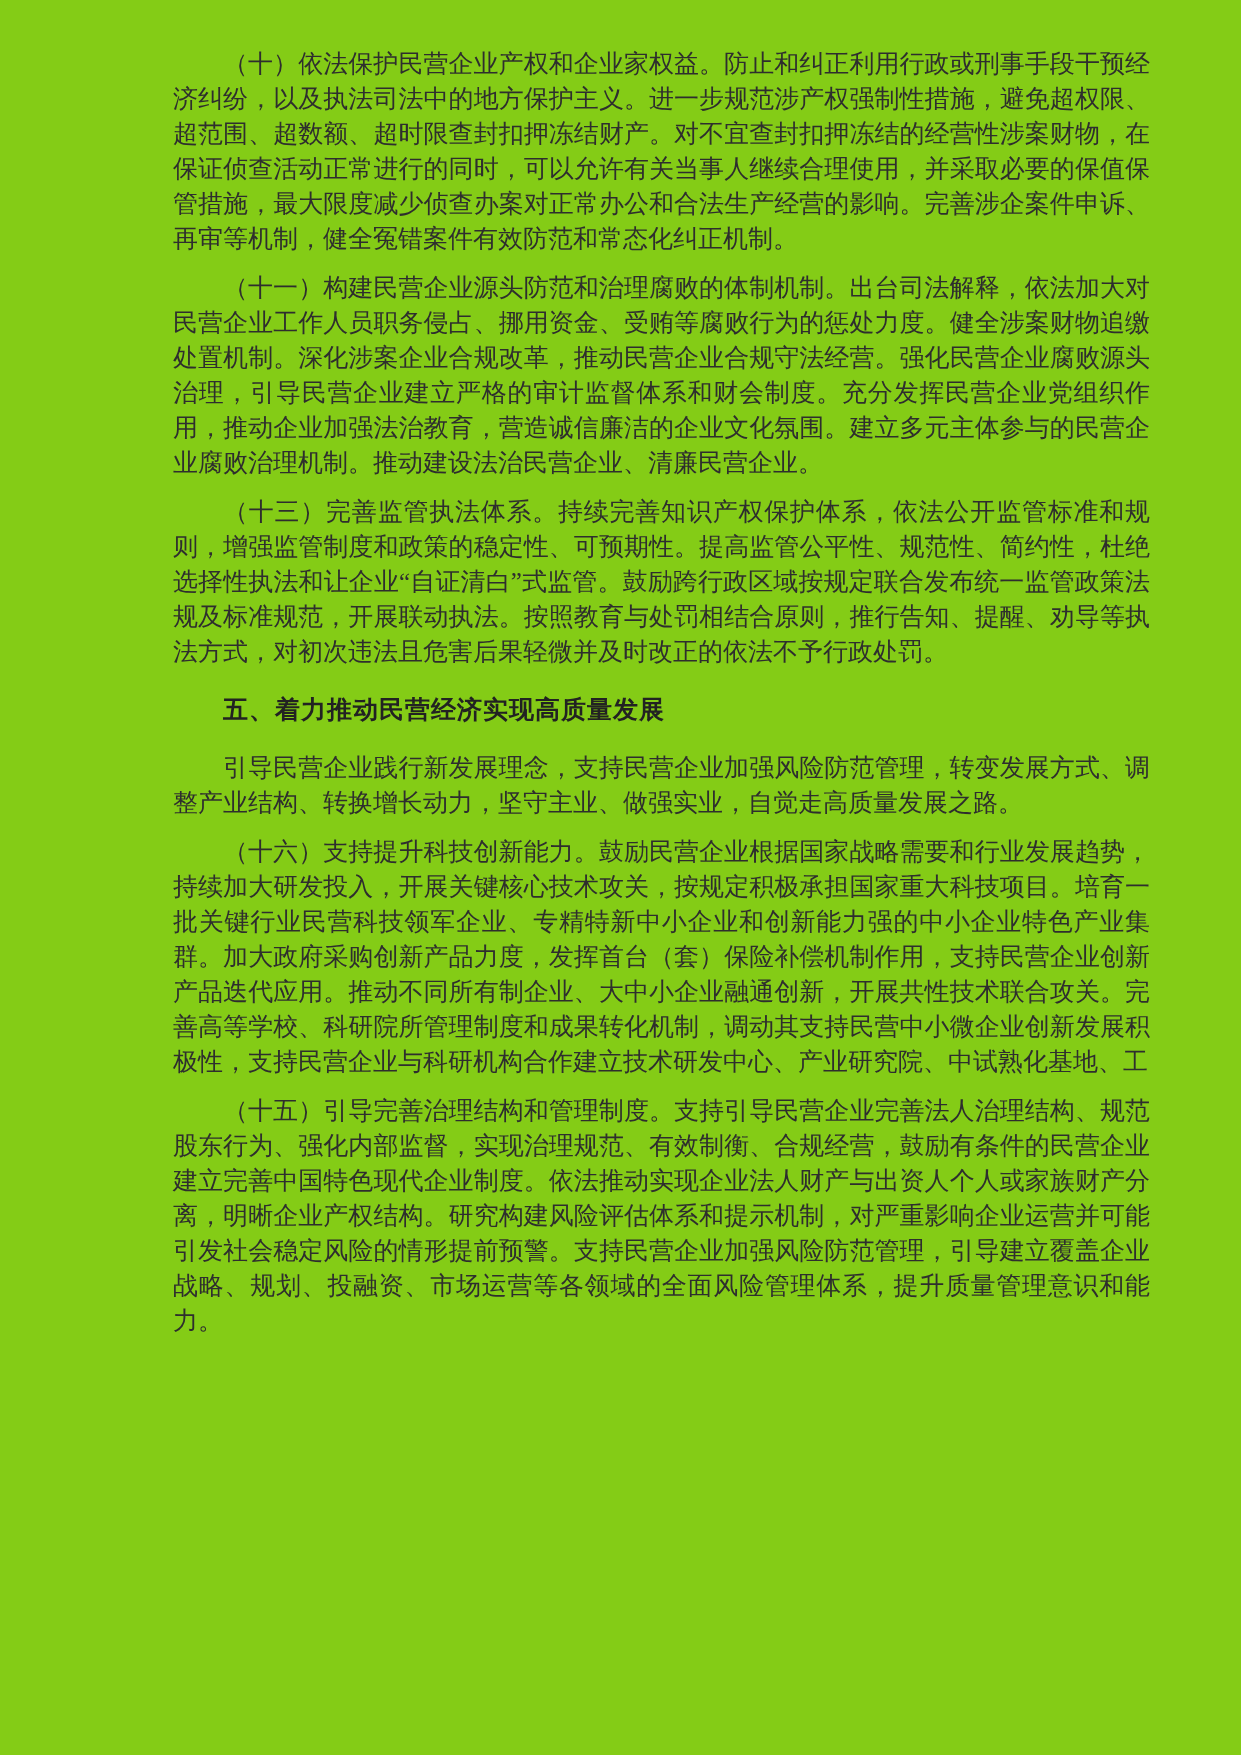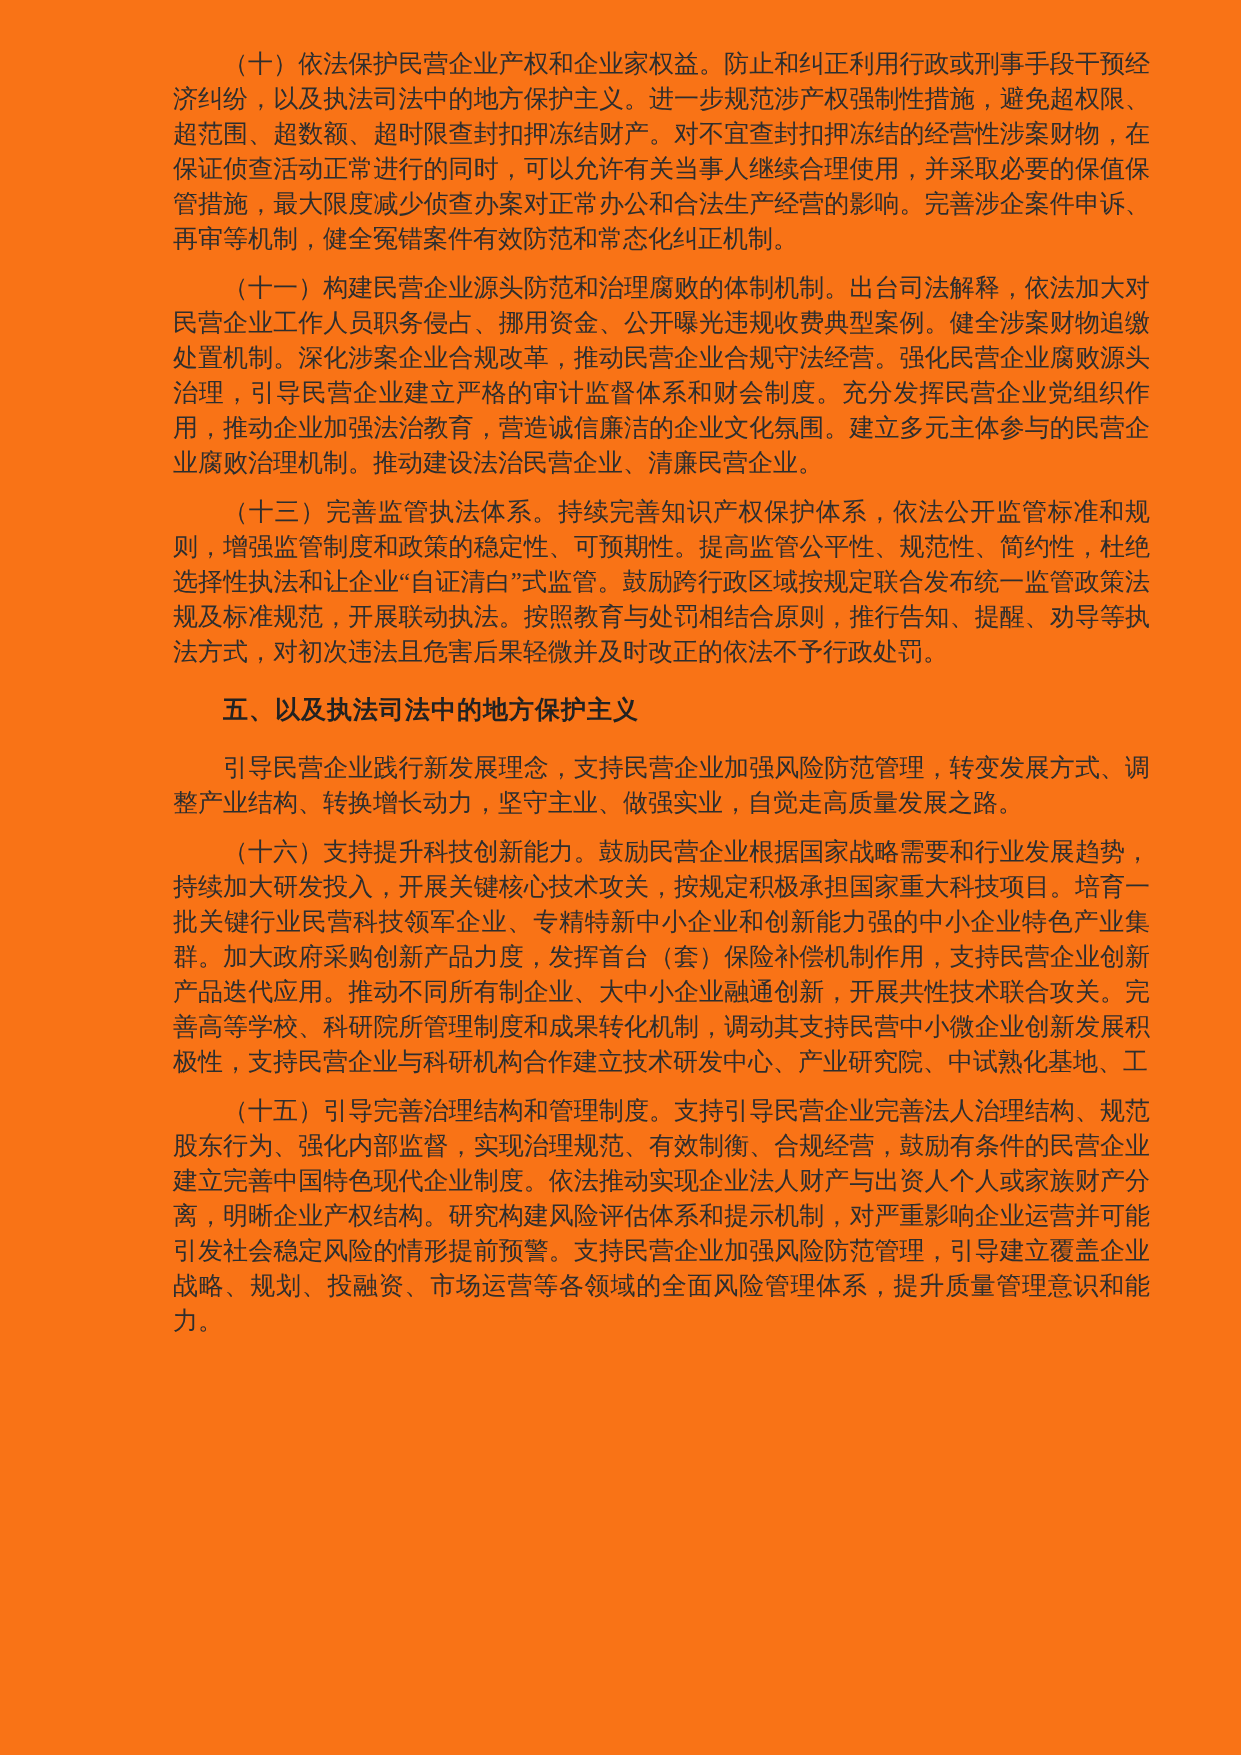--- a/index.html
+++ b/index.html
@@ -4,21 +4,21 @@
 <style>
   html, body {
     margin: 0;
     padding: 0;
     background: #ffffff;
   }
   .page {
     position: relative;
     width: 1241px;
     height: 1755px;
-    background: #f97316;
+    background: #84cc16;
     overflow: hidden;
   }
   .content {
     position: absolute;
     left: 173px;
     top: 46px;
     width: 977px;
     color: #2e2e2e;
     font-family: "Liberation Serif", "DejaVu Serif", serif;
     font-size: 25px;
@@ -40,20 +40,20 @@
     font-family: "Liberation Sans", "DejaVu Sans", sans-serif;
     letter-spacing: 1px;
   }
 </style>
 </head>
 <body>
 
 <div class="page">
   <div class="content">
     <p class="para">（十）依法保护民营企业产权和企业家权益。防止和纠正利用行政或刑事手段干预经济纠纷，以及执法司法中的地方保护主义。进一步规范涉产权强制性措施，避免超权限、超范围、超数额、超时限查封扣押冻结财产。对不宜查封扣押冻结的经营性涉案财物，在保证侦查活动正常进行的同时，可以允许有关当事人继续合理使用，并采取必要的保值保管措施，最大限度减少侦查办案对正常办公和合法生产经营的影响。完善涉企案件申诉、再审等机制，健全冤错案件有效防范和常态化纠正机制。</p>
-    <p class="para">（十一）构建民营企业源头防范和治理腐败的体制机制。出台司法解释，依法加大对民营企业工作人员职务侵占、挪用资金、公开曝光违规收费典型案例。健全涉案财物追缴处置机制。深化涉案企业合规改革，推动民营企业合规守法经营。强化民营企业腐败源头治理，引导民营企业建立严格的审计监督体系和财会制度。充分发挥民营企业党组织作用，推动企业加强法治教育，营造诚信廉洁的企业文化氛围。建立多元主体参与的民营企业腐败治理机制。推动建设法治民营企业、清廉民营企业。</p>
+    <p class="para">（十一）构建民营企业源头防范和治理腐败的体制机制。出台司法解释，依法加大对民营企业工作人员职务侵占、挪用资金、受贿等腐败行为的惩处力度。健全涉案财物追缴处置机制。深化涉案企业合规改革，推动民营企业合规守法经营。强化民营企业腐败源头治理，引导民营企业建立严格的审计监督体系和财会制度。充分发挥民营企业党组织作用，推动企业加强法治教育，营造诚信廉洁的企业文化氛围。建立多元主体参与的民营企业腐败治理机制。推动建设法治民营企业、清廉民营企业。</p>
     <p class="para">（十三）完善监管执法体系。持续完善知识产权保护体系，依法公开监管标准和规则，增强监管制度和政策的稳定性、可预期性。提高监管公平性、规范性、简约性，杜绝选择性执法和让企业“自证清白”式监管。鼓励跨行政区域按规定联合发布统一监管政策法规及标准规范，开展联动执法。按照教育与处罚相结合原则，推行告知、提醒、劝导等执法方式，对初次违法且危害后果轻微并及时改正的依法不予行政处罚。</p>
-    <h2 class="section-heading">五、以及执法司法中的地方保护主义</h2>
+    <h2 class="section-heading">五、着力推动民营经济实现高质量发展</h2>
     <p class="para">引导民营企业践行新发展理念，支持民营企业加强风险防范管理，转变发展方式、调整产业结构、转换增长动力，坚守主业、做强实业，自觉走高质量发展之路。</p>
     <p class="para">（十六）支持提升科技创新能力。鼓励民营企业根据国家战略需要和行业发展趋势，持续加大研发投入，开展关键核心技术攻关，按规定积极承担国家重大科技项目。培育一批关键行业民营科技领军企业、专精特新中小企业和创新能力强的中小企业特色产业集群。加大政府采购创新产品力度，发挥首台（套）保险补偿机制作用，支持民营企业创新产品迭代应用。推动不同所有制企业、大中小企业融通创新，开展共性技术联合攻关。完善高等学校、科研院所管理制度和成果转化机制，调动其支持民营中小微企业创新发展积极性，支持民营企业与科研机构合作建立技术研发中心、产业研究院、中试熟化基地、工</p>
     <p class="para">（十五）引导完善治理结构和管理制度。支持引导民营企业完善法人治理结构、规范股东行为、强化内部监督，实现治理规范、有效制衡、合规经营，鼓励有条件的民营企业建立完善中国特色现代企业制度。依法推动实现企业法人财产与出资人个人或家族财产分离，明晰企业产权结构。研究构建风险评估体系和提示机制，对严重影响企业运营并可能引发社会稳定风险的情形提前预警。支持民营企业加强风险防范管理，引导建立覆盖企业战略、规划、投融资、市场运营等各领域的全面风险管理体系，提升质量管理意识和能力。</p>
   </div>
 </div>
 
 </body></html>

